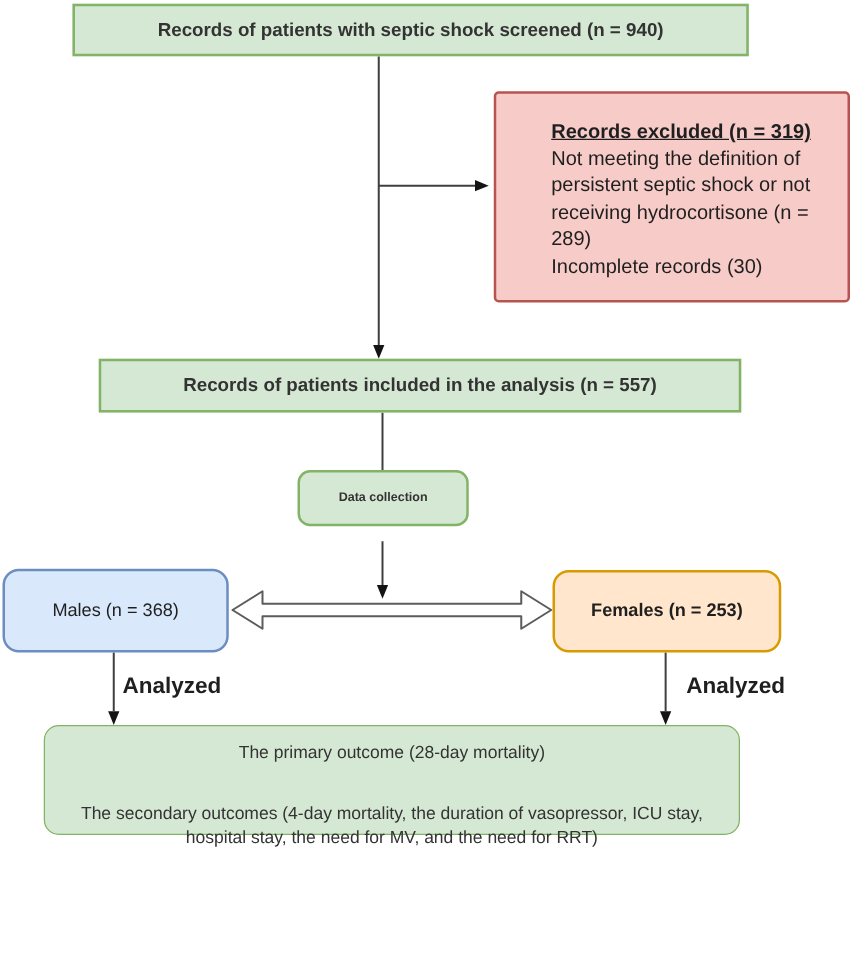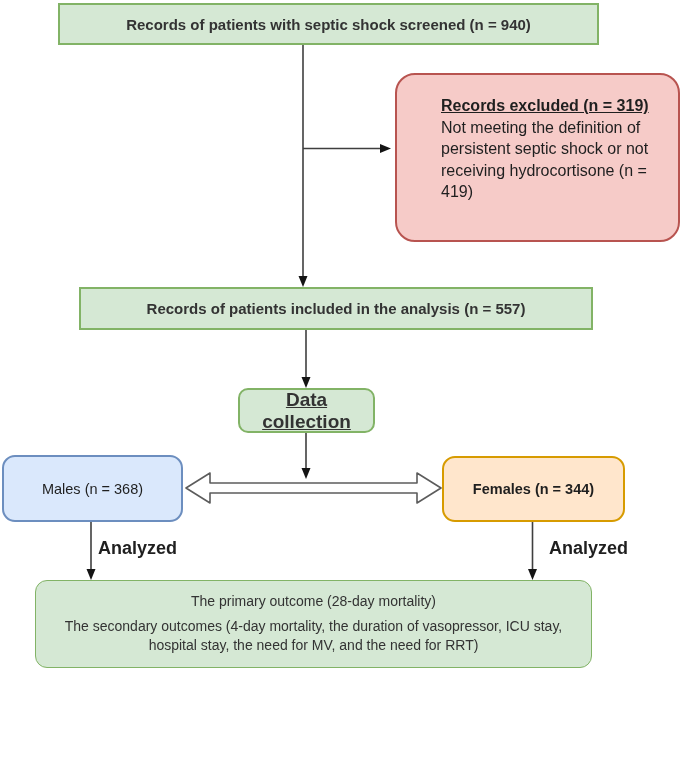--- a/index.html
+++ b/index.html
@@ -14,37 +14,37 @@
     display:flex;align-items:center;justify-content:center;
     text-align:center;color:#333333;
   }
   .green{background:#d5e8d4;border:2px solid #82b366;}
   .pink{background:#f6cbc8;border:2px solid #b85450;}
   .blue{background:#dae8fc;border:2px solid #6c8ebf;}
   .orange{background:#ffe6cc;border:2px solid #d79b00;}
 
   .screened{left:58px;top:3px;width:541px;height:42px;font-weight:bold;font-size:15px;}
   .included{left:79px;top:287px;width:514px;height:43px;font-weight:bold;font-size:15px;}
-  .datacoll{left:238px;top:388px;width:137px;height:45px;border-radius:10px;font-weight:bold;font-size:19px;text-decoration:underline;}
+  .datacoll{left:238px;top:376px;width:137px;height:45px;border-radius:10px;font-weight:bold;font-size:10px;}
   .males{left:2px;top:455px;width:181px;height:67px;border-radius:13px;font-weight:normal;font-size:14.5px;color:#1f1f1f;}
   .females{left:442px;top:456px;width:183px;height:66px;border-radius:13px;font-weight:bold;font-size:14.5px;color:#1f1f1f;}
 
   .excluded{
-    left:395px;top:73px;width:285px;height:169px;border-radius:20px;
+    left:395px;top:73px;width:285px;height:169px;border-radius:4px;
     display:block;text-align:left;font-size:16px;line-height:21.5px;color:#1f1f1f;
     padding:20px 10px 0 44px;
   }
   .excluded .title{font-weight:bold;text-decoration:underline;}
 
   .outcome{
     left:35px;top:580px;width:557px;height:88px;border-radius:12px;
     border-width:1.5px;display:block;font-size:14px;line-height:19px;
     padding:11px 18px 0 18px;
   }
-  .outcome .primary{margin-bottom:6px;}
+  .outcome .primary{margin-bottom:30px;}
 
   .label{
     position:absolute;font-weight:bold;font-size:18px;color:#1f1f1f;white-space:nowrap;
   }
   .analyzed-left{left:98px;top:538px;}
   .analyzed-right{left:549px;top:538px;}
 
   .footnotes{
     position:absolute;left:13px;top:715px;font-size:12.5px;line-height:16px;color:#2b2b2b;
   }
@@ -95,37 +95,38 @@
       <polygon class="conn-head" points="532.5,580 528,569 537,569"></polygon>
     </g>
   </svg>
 
   <div class="box green screened">
     <span>Records of patients with septic shock screened (n = 940)</span>
   </div>
 
   <div class="box pink excluded">
     <div class="title">Records excluded (n = 319)</div>
-    <div>Not meeting the definition of persistent septic shock or not receiving hydrocortisone (n = 419)</div>
+    <div>Not meeting the definition of persistent septic shock or not receiving hydrocortisone (n = 289)</div>
+    <div>Incomplete records (30)</div>
   </div>
 
   <div class="box green included">
     <span>Records of patients included in the analysis (n = 557)</span>
   </div>
 
   <div class="box green datacoll">
     <span>Data collection</span>
   </div>
 
   <div class="box blue males">
     <span>Males (n = 368)</span>
   </div>
 
   <div class="box orange females">
-    <span>Females (n = 344)</span>
+    <span>Females (n = 253)</span>
   </div>
 
   <div class="label analyzed-left">Analyzed</div>
   <div class="label analyzed-right">Analyzed</div>
 
   <div class="box green outcome">
     <div class="primary">The primary outcome (28-day mortality)</div>
     <div class="secondary">The secondary outcomes (4-day mortality, the duration of vasopressor, ICU stay, hospital stay, the need for MV, and the need for RRT)</div>
   </div>
 

